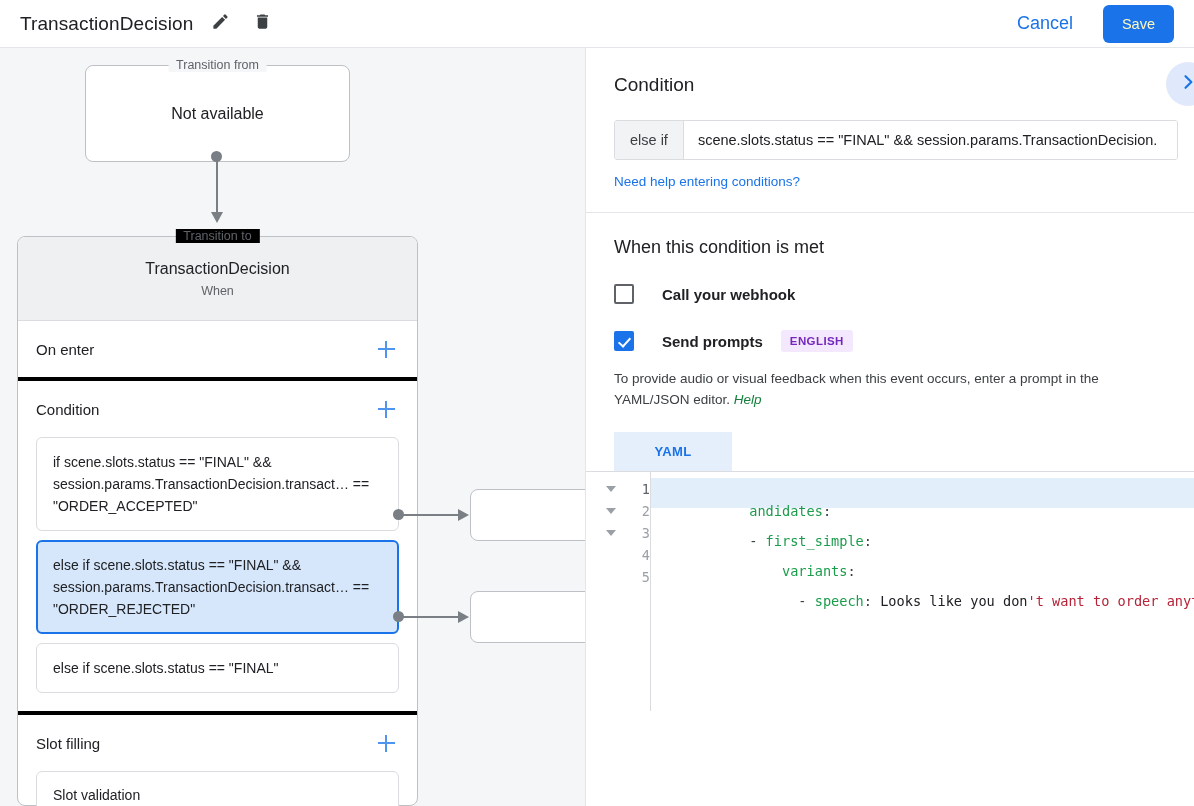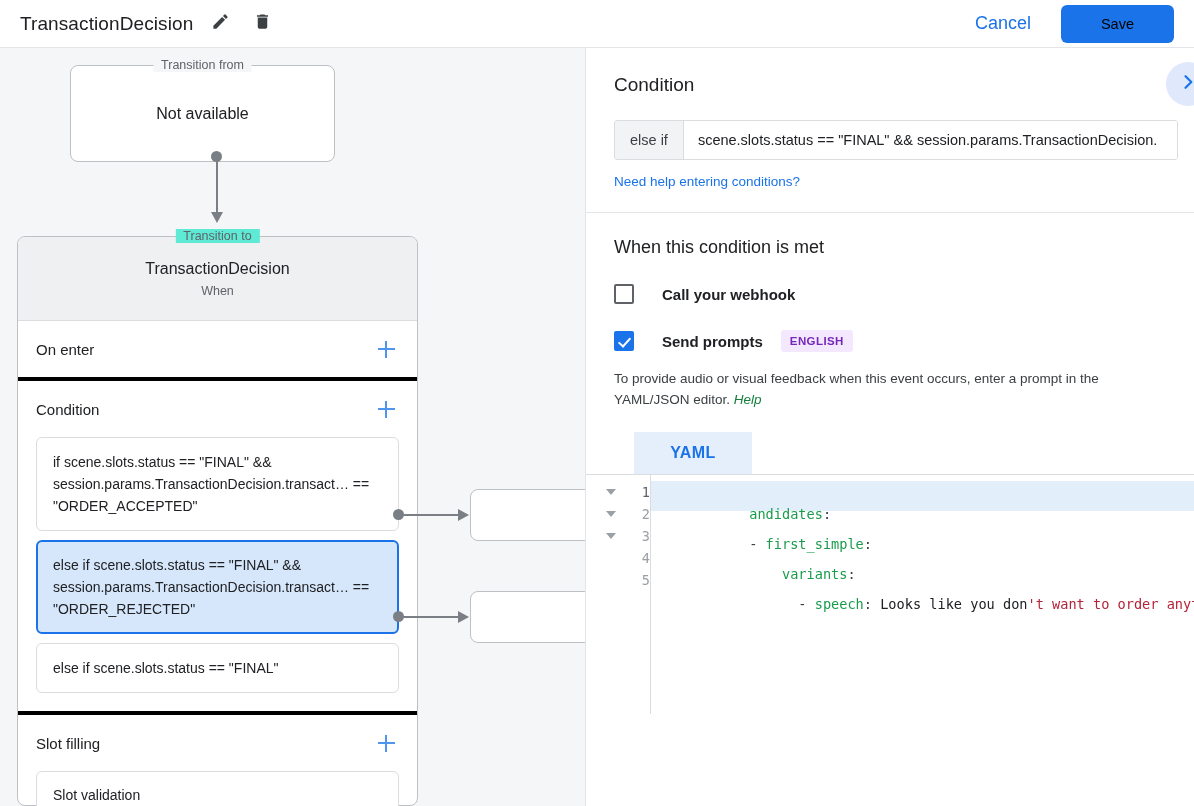--- a/index.html
+++ b/index.html
@@ -29,24 +29,24 @@
   }
   .hdr-icon-btn:first-of-type { margin-left: 18px; }
   .hdr-right { margin-left: auto; display: flex; align-items: center; padding-right: 20px; }
   .cancel-btn {
     color: #1a73e8; font-size: 18px; font-weight: 500;
     background: none; border: none; cursor: pointer;
     padding: 9px 16px; border-radius: 4px;
     font-family: inherit;
   }
   .save-btn {
-    background: #1a73e8; color: #000000;
+    background: #1a73e8; color: #fef9c3;
     font-size: 14.5px; font-weight: 500;
     border: none; border-radius: 6px; cursor: pointer;
-    padding: 11px 40px; margin-left: 14px;
+    padding: 11px 19px; margin-left: 14px;
     font-family: inherit;
   }
 
   
   .body-wrap { position: absolute; top: 48px; left: 0; width: 1194px; height: 758px; }
   .left-pane {
     position: absolute; left: 0; top: 0;
     width: 585px; height: 758px;
     background: #f5f6f7;
     overflow: hidden;
@@ -68,21 +68,21 @@
   }
   .fieldset-legend {
     position: absolute; top: -8px; left: 50%;
     transform: translateX(-50%);
     background: #f5f6f7;
     padding: 0 8px;
     font-size: 12.5px; color: #5f6368;
     white-space: nowrap;
   }
   #transition-from {
-    left: 70px; top: 17px; width: 265px; height: 97px;
+    left: 85px; top: 17px; width: 265px; height: 97px;
     display: flex; align-items: center; justify-content: center;
   }
   #transition-from .nv { font-size: 16px; color: #202124; }
 
   .conn-line {
     position: absolute; left: 216px; top: 108px;
     width: 2px; height: 62px; background: #7a7f85;
   }
   .conn-dot {
     position: absolute; left: 211px; top: 103px;
@@ -98,21 +98,21 @@
   }
 
   
   #scene-card {
     position: absolute; left: 17px; top: 188px;
     width: 401px; height: 570px;
     background: #ffffff;
     border: 1px solid #bdc1c6;
     border-radius: 8px;
   }
-  #scene-card .fieldset-legend { background: #5eead4; }
+  #scene-card .fieldset-legend { background: #000000; }
   .scene-head {
     height: 84px; background: #eef0f1;
     border-bottom: 1px solid #dadce0;
     border-radius: 7px 7px 0 0;
     display: flex; flex-direction: column;
     align-items: center; justify-content: center;
   }
   .scene-title { font-size: 16px; color: #202124; }
   .scene-sub { font-size: 12.5px; color: #5f6368; margin-top: 6px; }
 
@@ -229,23 +229,23 @@
   }
   .helper-text {
     margin-top: 16px; font-size: 13.5px; color: #3c4043; line-height: 21px;
     width: 560px;
   }
   .helper-text a { color: #15803d; text-decoration: none; cursor: pointer; font-style: italic; }
 
   
   .ed-tabs { display: flex; margin-top: 22px; }
   .ed-tab {
-    font-size: 16px; font-weight: 600; letter-spacing: .4px;
+    font-size: 13px; font-weight: 600; letter-spacing: .4px;
     padding: 12px 0; width: 118px; text-align: center;
-    color: #5f6368; cursor: pointer; margin-left: 20px;
+    color: #5f6368; cursor: pointer;
   }
   .ed-tab.active { color: #1a73e8; background: #e5effc; }
 
   
   .editor {
     margin-top: 0; border-top: 1px solid #dadce0;
     display: flex; height: 240px; width: 609px;
     margin-left: -28px; padding-left: 0;
     background: #ffffff;
     overflow: hidden;

